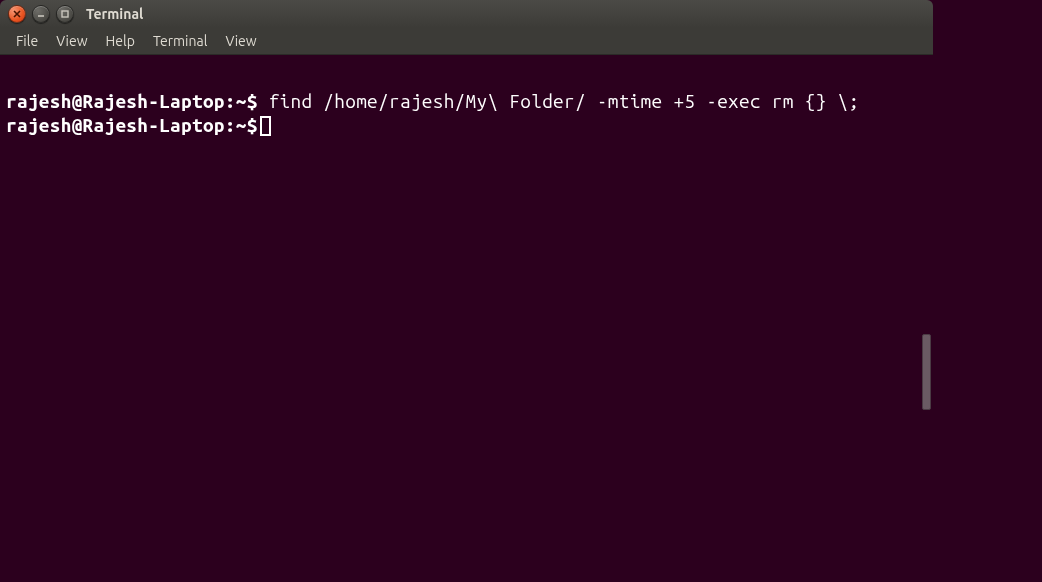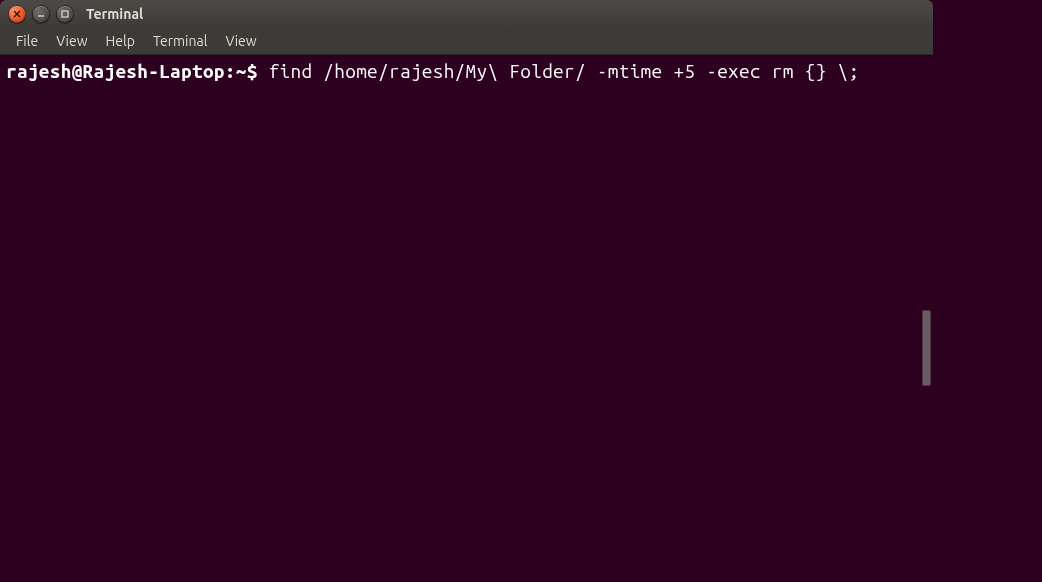--- a/index.html
+++ b/index.html
@@ -48,27 +48,28 @@
     .menu-item {
       color: #dfdbd2; font-size: 14px;
       padding: 3px 8px;
       cursor: default;
       border-radius: 3px;
     }
 
     .terminal-area {
       flex: 1;
       background: #2c001e;
-      padding: 4px 6px;
+      padding: 10px 6px;
       font-family: "Ubuntu Mono", "DejaVu Sans Mono", monospace;
       font-size: 19px;
       line-height: 24px;
       color: #ffffff;
       position: relative;
       letter-spacing: 0.3px;
+      margin-top: 24px;
     }
     .term-line { white-space: pre; }
     .prompt-user { color: #ffffff; font-weight: bold; }
     .prompt-sep  { color: #ffffff; font-weight: bold; }
     .prompt-path { color: #ffffff; font-weight: bold; }
     .prompt-sym  { color: #ffffff; font-weight: bold; }
     .cmd-text    { color: #ffffff; }
 
     .cursor-block {
       display: inline-block;
@@ -116,17 +117,18 @@
   <div class="menubar">
     <div class="menu-item">File</div>
     <div class="menu-item">View</div>
     <div class="menu-item">Help</div>
     <div class="menu-item">Terminal</div>
     <div class="menu-item">View</div>
   </div>
 
   <div class="terminal-area">
     <div class="term-line"><span class="prompt-user">rajesh@Rajesh-Laptop</span><span class="prompt-sep">:</span><span class="prompt-path">~</span><span class="prompt-sym">$</span><span class="cmd-text"> </span><span class="cmd-text">find /home/rajesh/My\ Folder/ -mtime +5 -exec rm {} \;</span></div>
+    <div class="term-line"><span class="prompt-user">rajesh@Rajesh-Laptop</span><span class="prompt-sep">:</span><span class="prompt-path">~</span><span class="prompt-sym">$</span><span class="cmd-text"></span><span class="cursor-block"></span></div>
 
     <div class="scroll-thumb"></div>
   </div>
 
 </div>
 
 </body></html>

